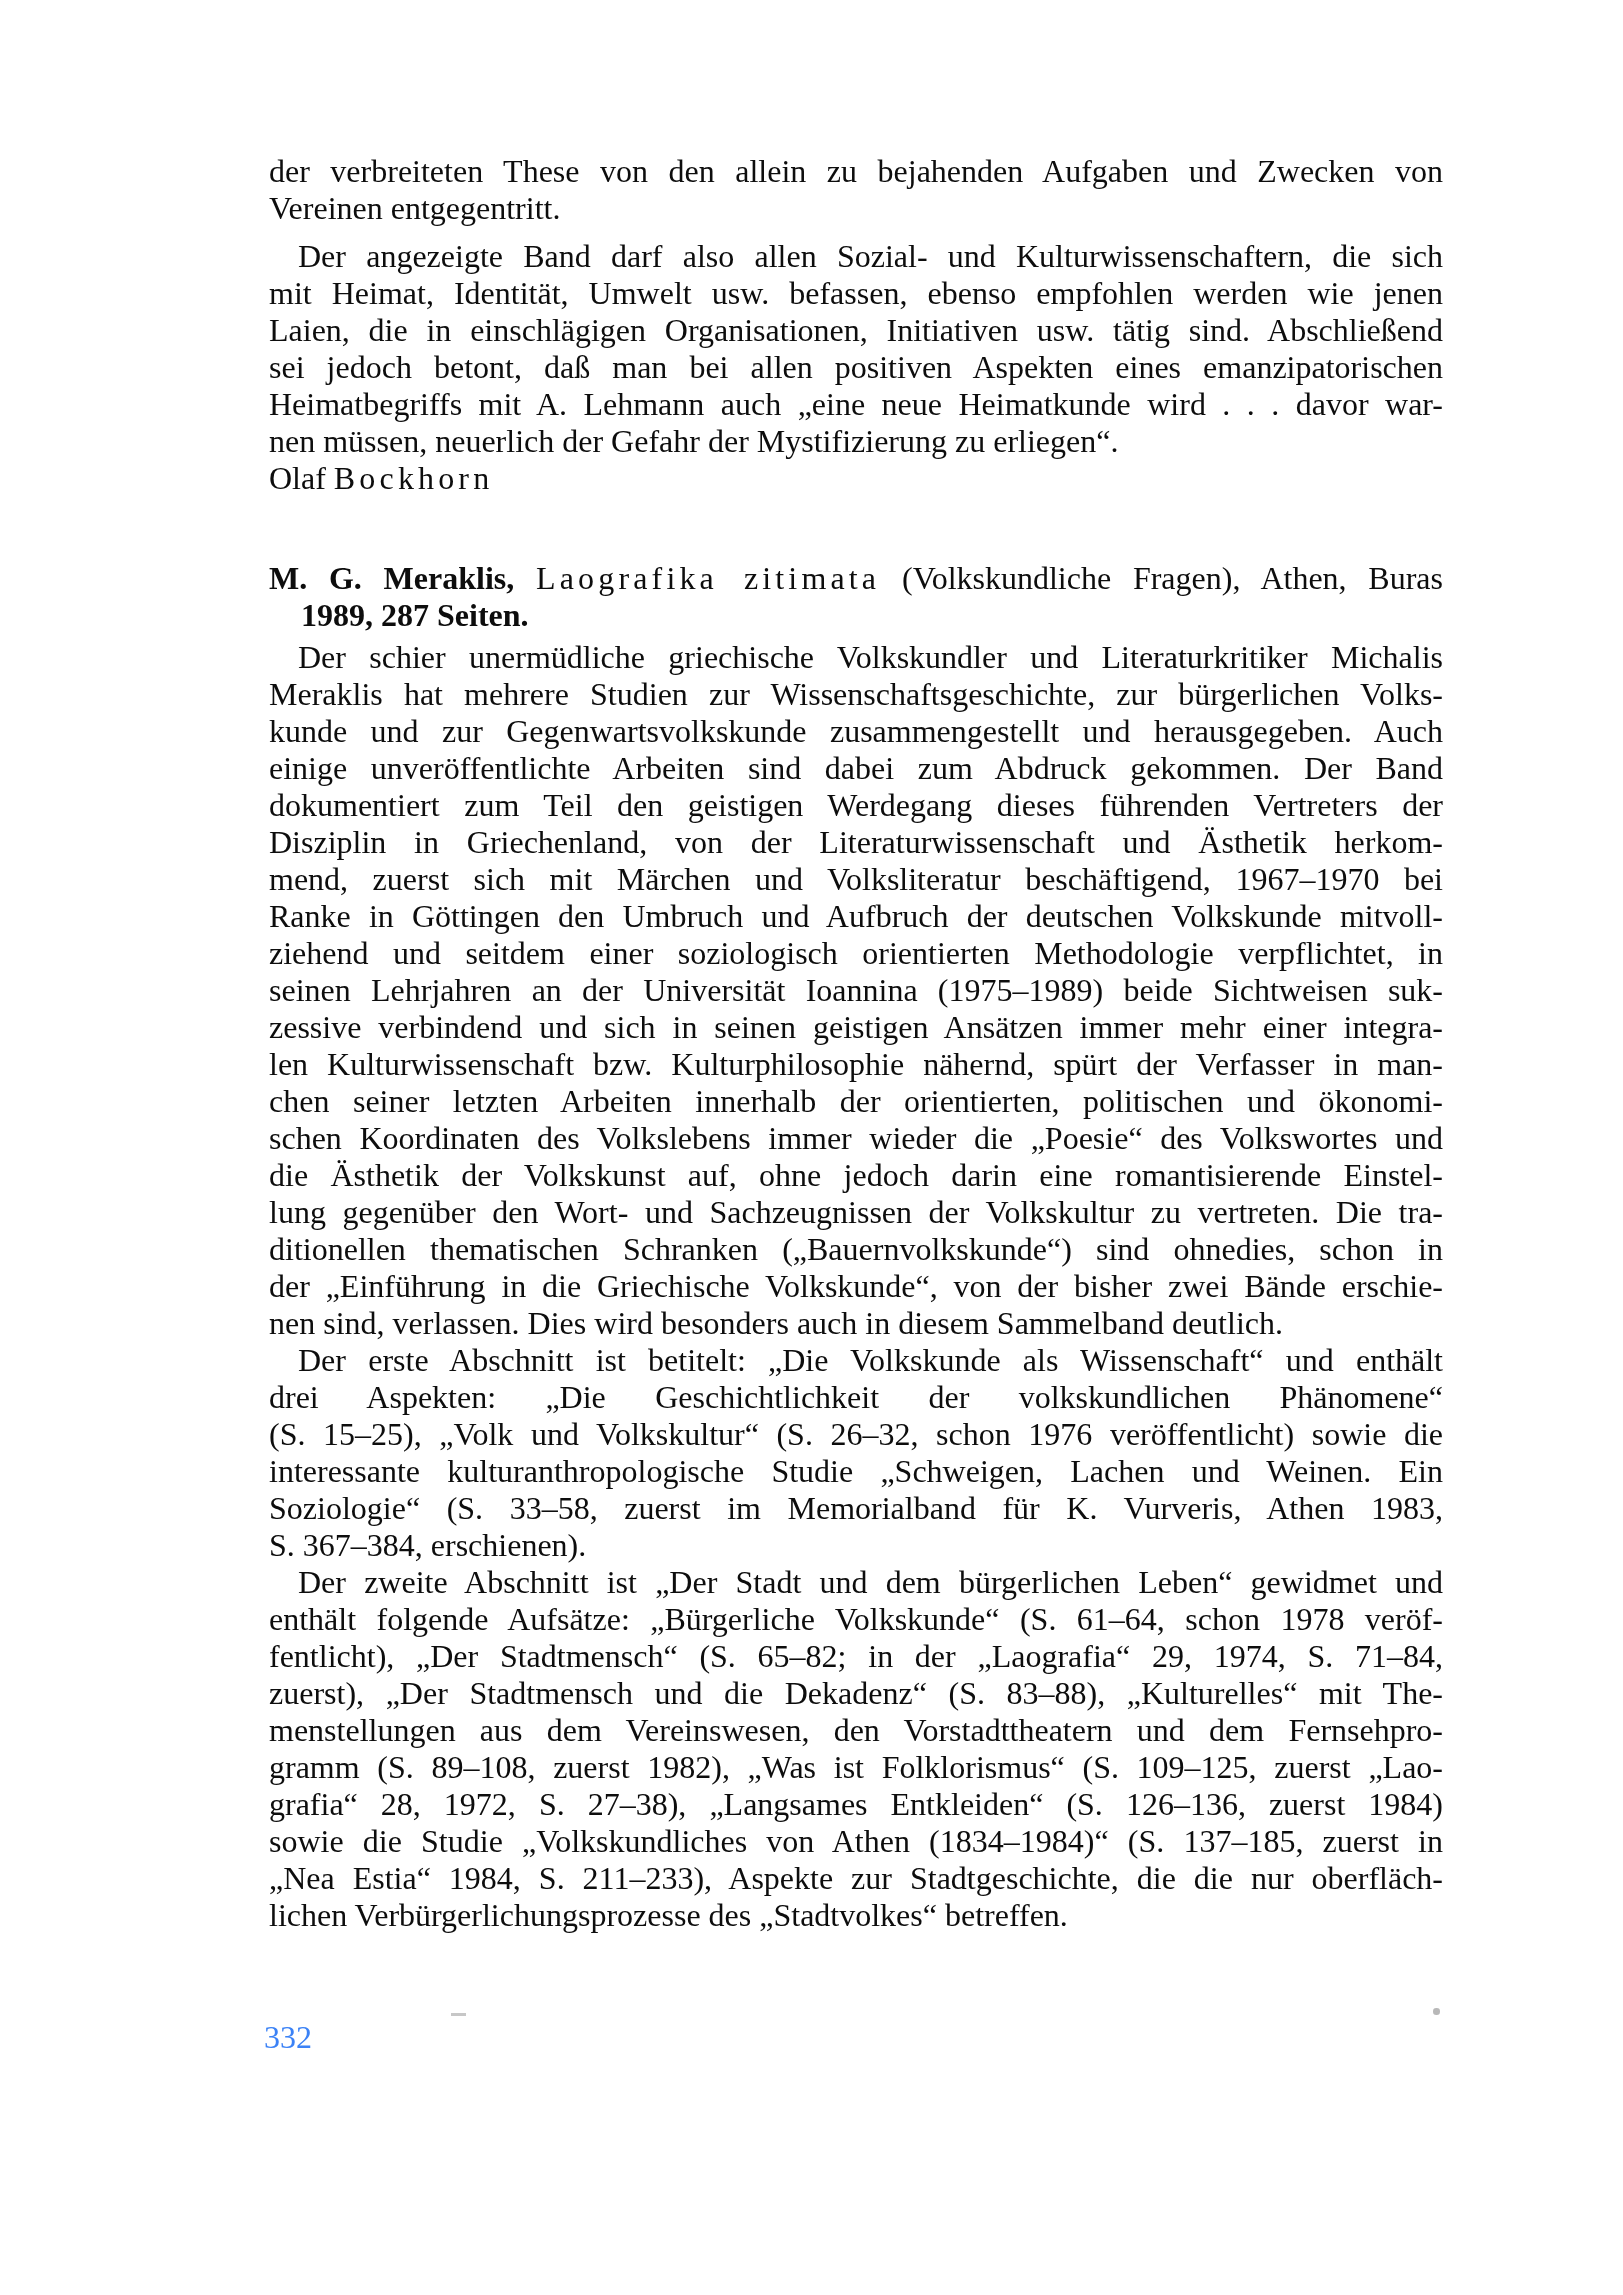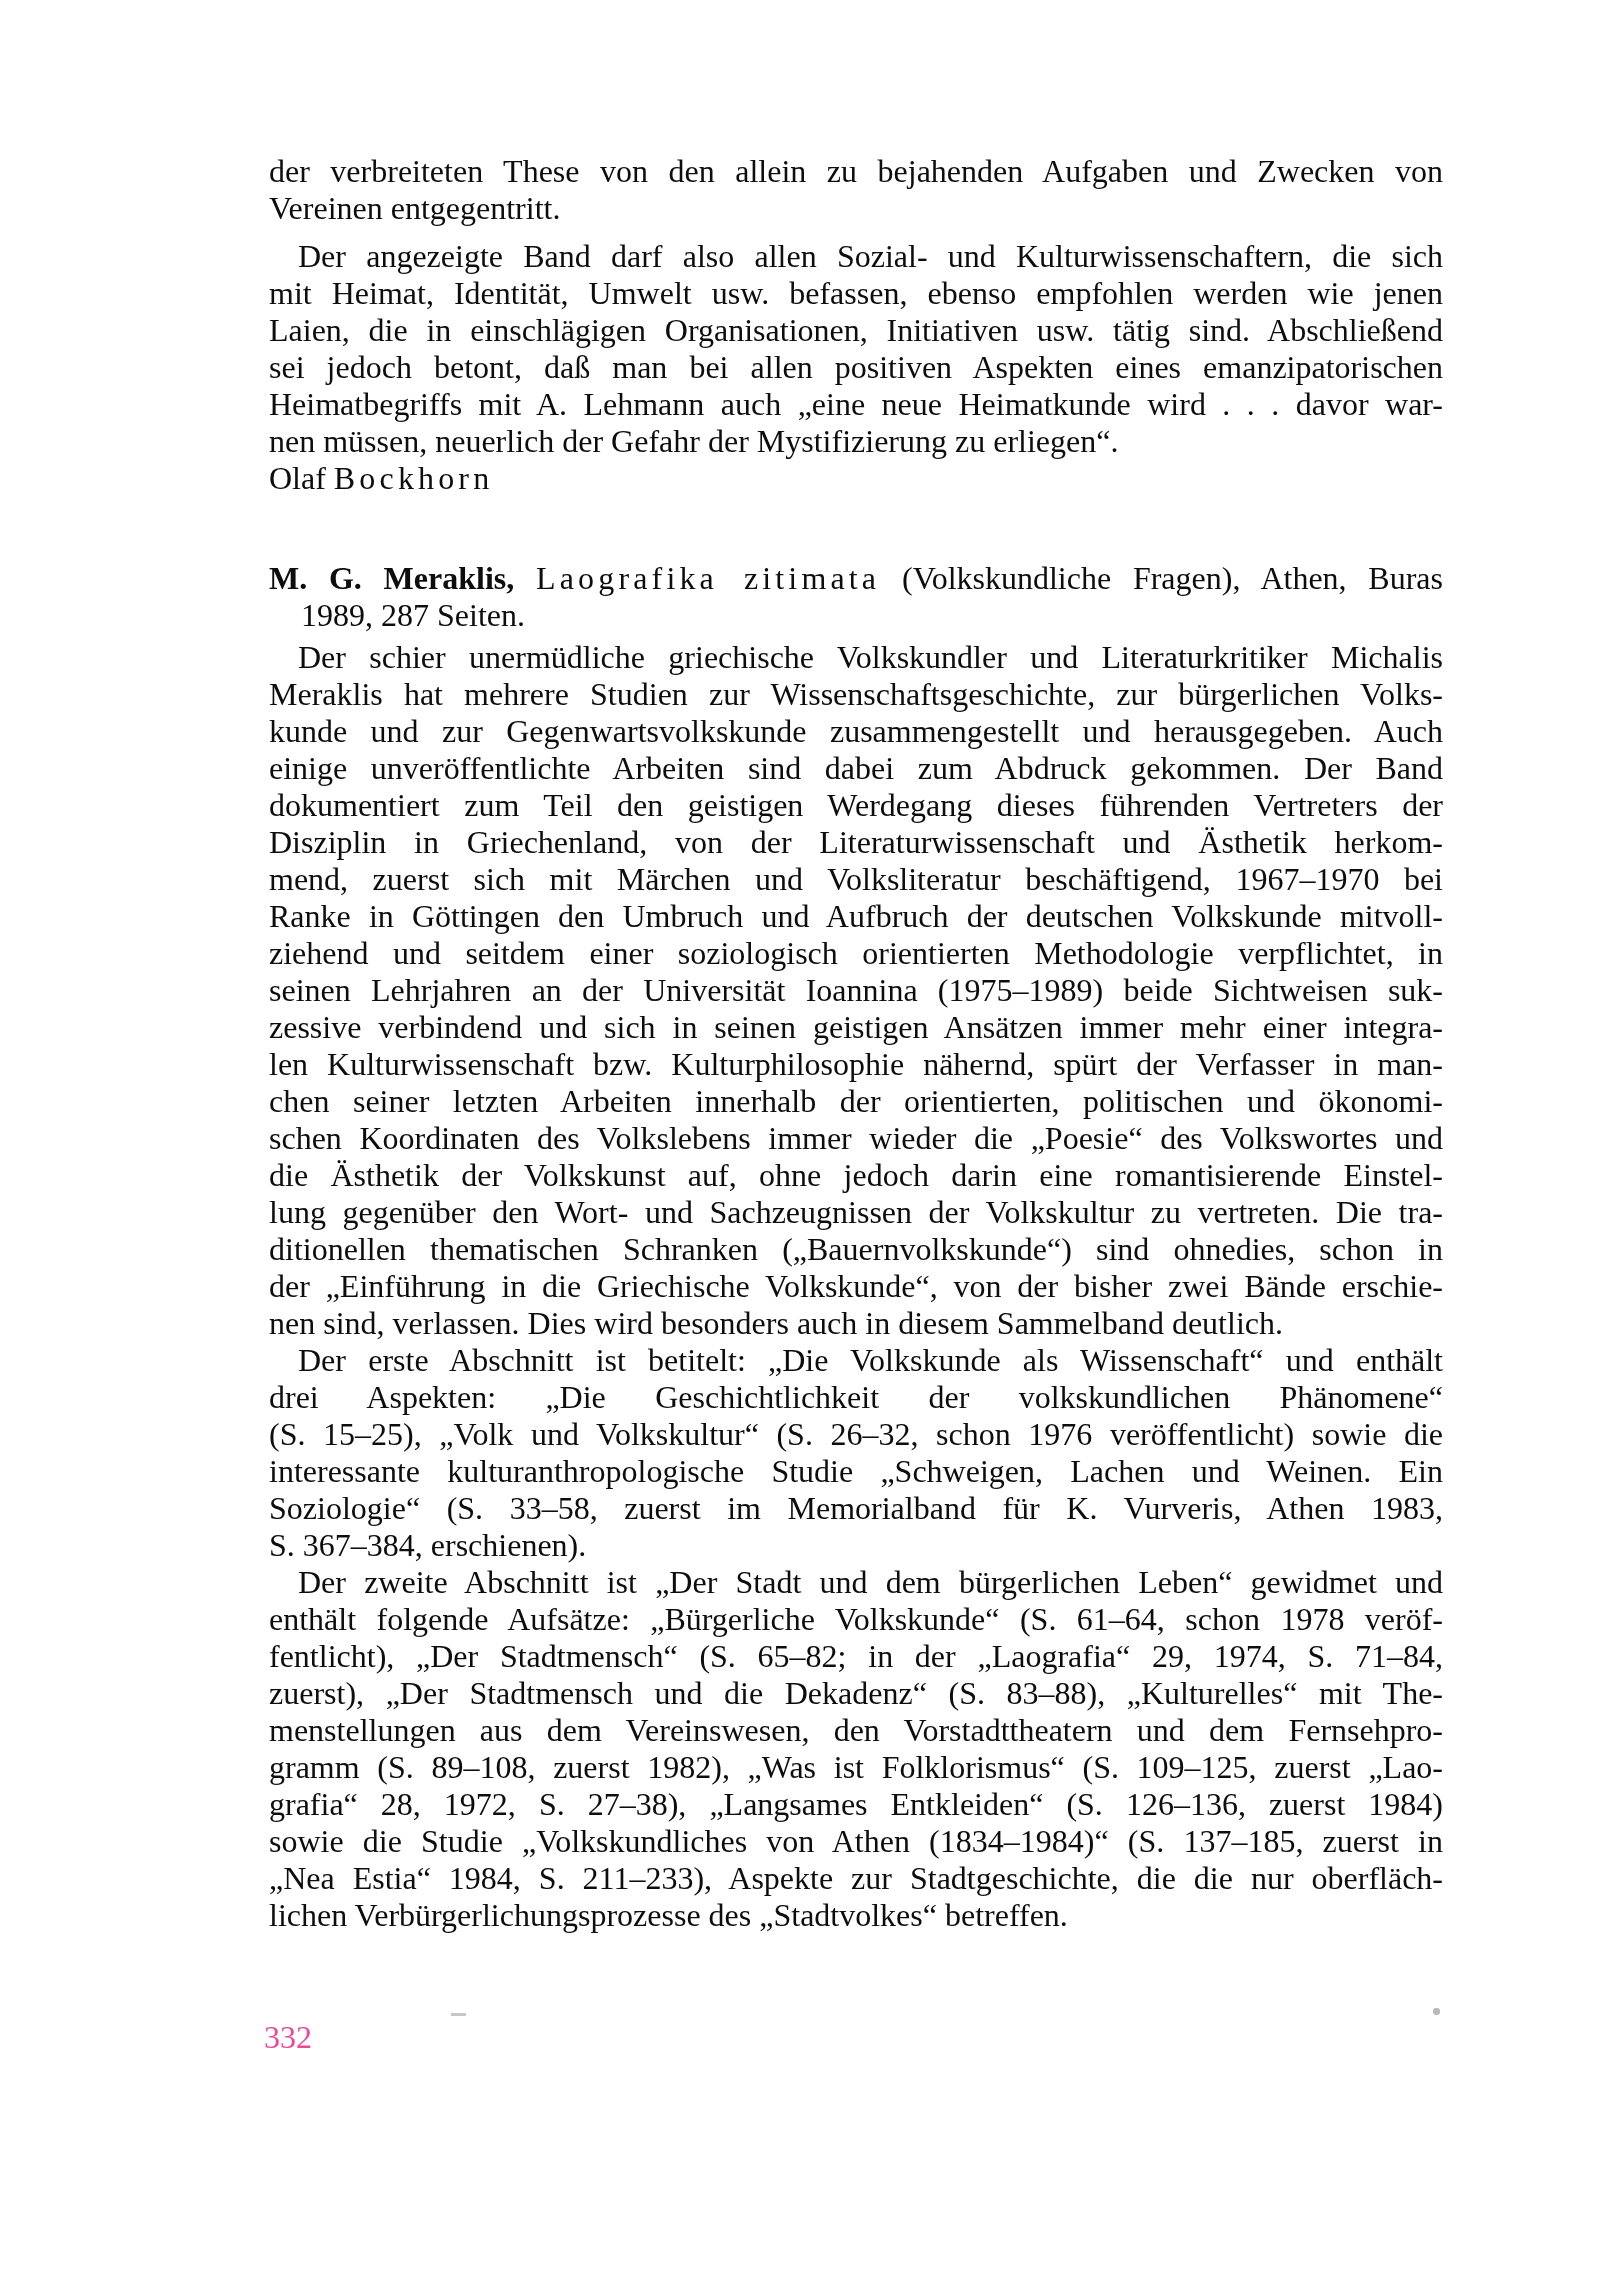--- a/index.html
+++ b/index.html
@@ -21,34 +21,34 @@
   .block { margin: 0; }
   .line {
     font-size: 32px;
     line-height: 37px;
     min-height: 37px;
     white-space: normal;
   }
   .just { text-align: justify; text-align-last: justify; }
   .right { text-align: left; }
   .indent { padding-left: 29px; }
-  .hang { padding-left: 32px; }
+  .hang { padding-left: 32px; font-weight: bold; }
   .bold { font-weight: bold; }
   .spaced { letter-spacing: 0.13em; }
 
   [data-name="para-review1-closing"] { margin-top: 11px; }
   [data-name="review2-heading"] { margin-top: 63px; margin-bottom: 4.9px; }
 
   .page-number {
     position: absolute;
     left: 264px;
     top: 2019px;
     font-size: 32px;
     line-height: 37px;
-    color: #ec4899;
+    color: #3b82f6;
   }
   .artifact-dash {
     position: absolute;
     left: 451px;
     top: 2013px;
     width: 14.6px;
     height: 3.2px;
     background: #b9b9b9;
     opacity: 0.8;
   }

